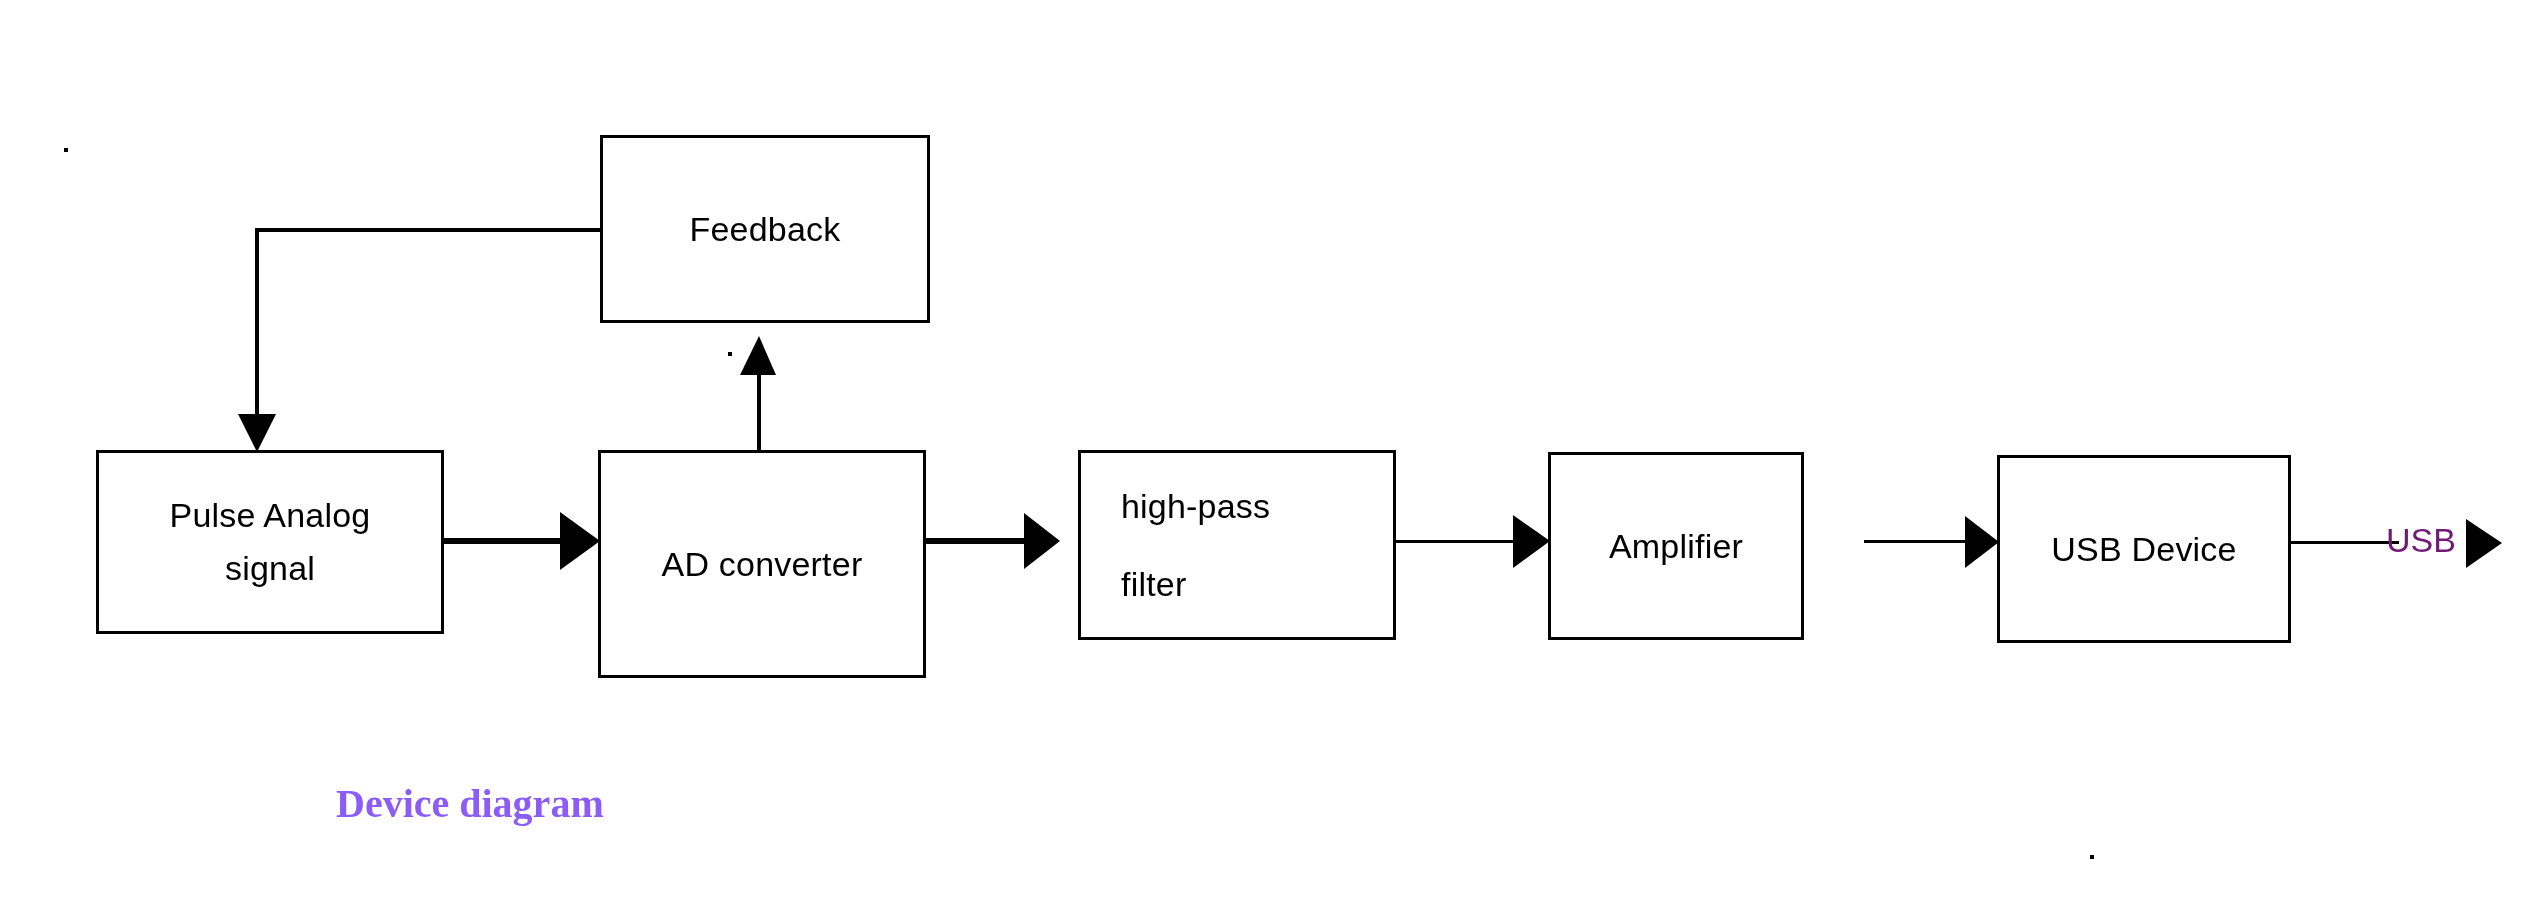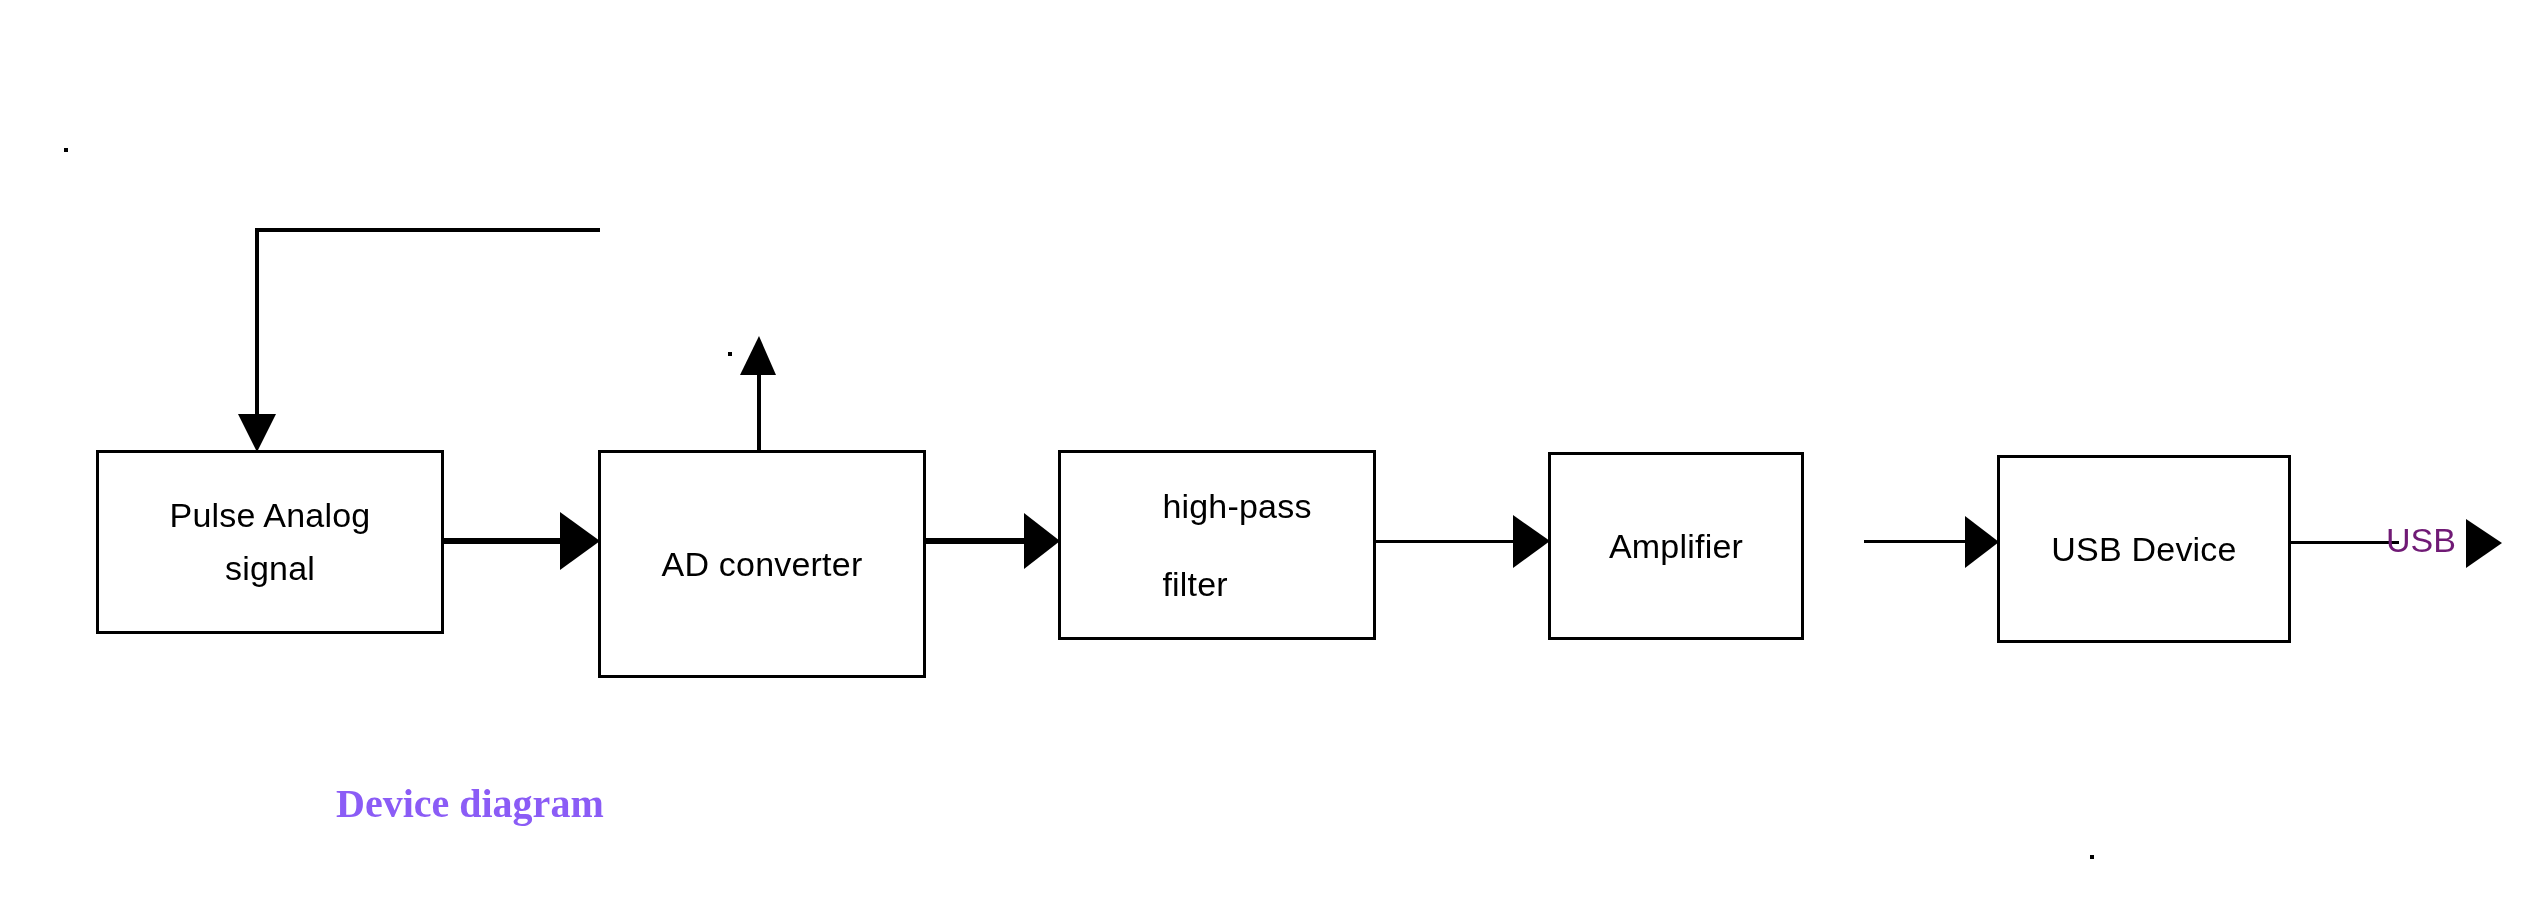--- a/index.html
+++ b/index.html
@@ -29,23 +29,24 @@
     font-size: 34px;
     line-height: 1.55;
     font-weight: 400;
     letter-spacing: 0.2px;
   }
   .blk .lbl {
     display: block;
     white-space: pre-line;
   }
   .blk.left-align {
-    justify-content: center;
+    justify-content: flex-start;
     text-align: left;
     padding-left: 40px;
+    margin-left: 20px;
   }
   .blk.left-align .lbl { line-height: 2.3; }
 
   
   .hline, .vline {
     position: absolute;
     background: #000000;
   }
   .free-label {
     position: absolute;
@@ -109,20 +110,23 @@
 
     <polygon points="1024,513 1024,569 1060,541" fill="#000000"></polygon>
 
     <polygon points="1513,515 1513,568 1550,541" fill="#000000"></polygon>
 
     <polygon points="1965,516 1965,568 1999,542" fill="#000000"></polygon>
 
     <polygon points="2466,519 2466,568 2502,543" fill="#000000"></polygon>
   </svg>
 
+  <div class="blk" style="left:600px; top:135px; width:330px; height:188px;">
+    <span class="lbl">Feedback</span>
+  </div>
 
   <div class="blk" style="left:96px; top:450px; width:348px; height:184px;">
     <span class="lbl">Pulse Analog
 signal</span>
   </div>
 
   <div class="blk" style="left:598px; top:450px; width:328px; height:228px;">
     <span class="lbl">AD converter</span>
   </div>
 

